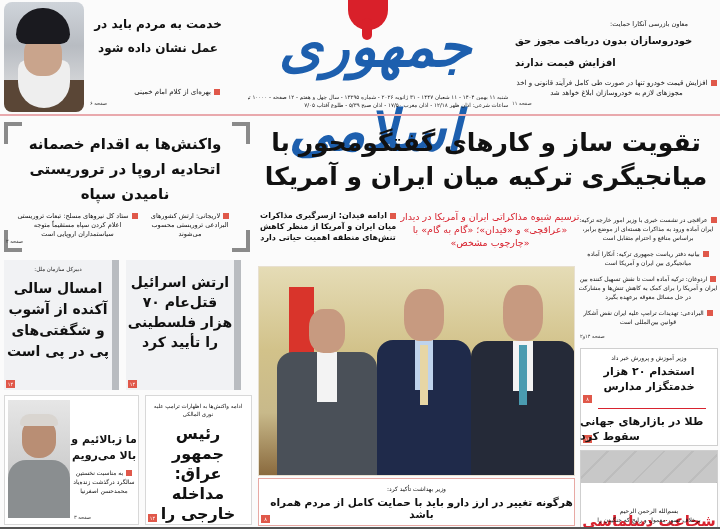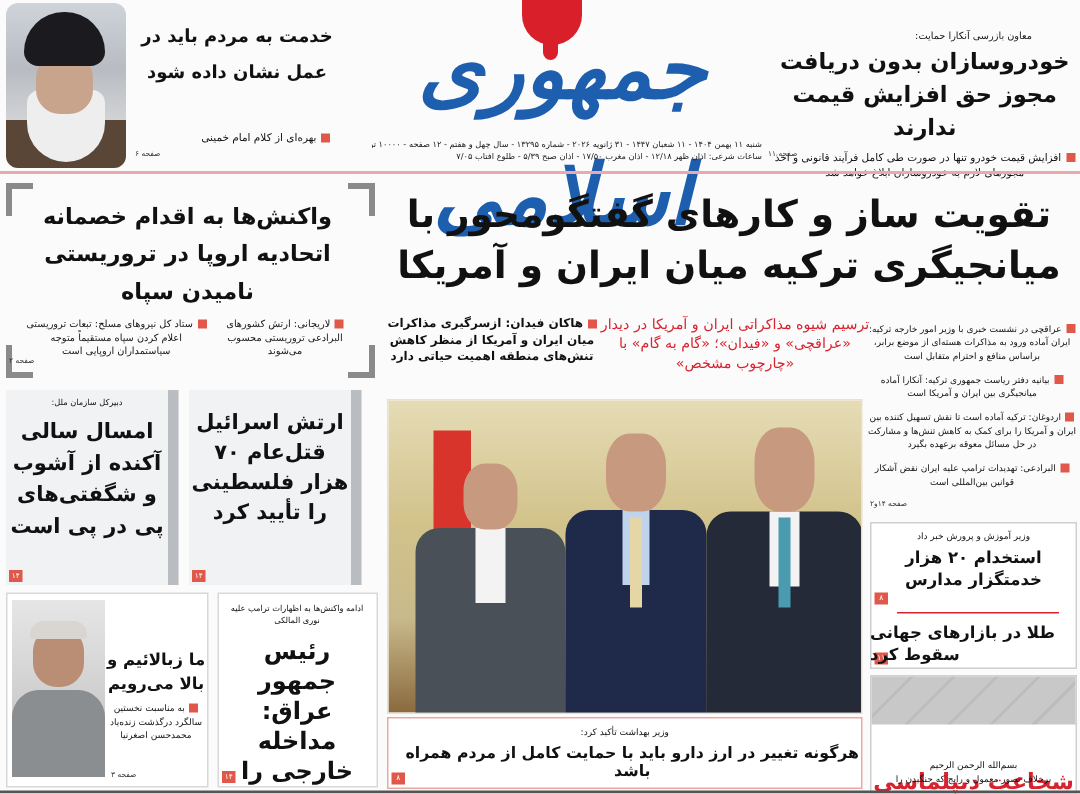--- a/index.html
+++ b/index.html
@@ -25,21 +25,21 @@
 
   #masthead { left: 240px; top: 0; width: 270px; height: 92px; }
   #masthead .splash { position: absolute; left: 108px; top: 0; width: 40px; height: 30px; background: #d9202a; border-radius: 0 0 20px 20px; }
   #masthead .splash2 { position: absolute; left: 122px; top: 18px; width: 10px; height: 22px; background: #d9202a; border-radius: 5px; }
   #masthead-title { position: absolute; left: 0; top: 4px; width: 270px; text-align: center; font-family: "DejaVu Serif", serif; font-style: italic; font-weight: bold; font-size: 56px; line-height: 84px; color: #1d5fae; letter-spacing: -2px; }
   #dateline1, #dateline2 { left: 248px; width: 260px; font-size: 5.5px; text-align: right; color: #222; white-space: nowrap; overflow: hidden; }
   #dateline1 { top: 94px; } #dateline2 { top: 102px; }
 
   #top-story-right { left: 515px; top: 4px; width: 203px; }
   #tsr-kicker { font-size: 6.5px; text-align: right; margin-right: 30px; margin-top: 16px; }
-  #tsr-title { font-size: 15px; font-weight: bold; line-height: 22px; text-align: center; margin-top: 2px; }
+  #tsr-title { font-size: 10px; font-weight: bold; line-height: 22px; text-align: left; margin-top: 2px; }
   #tsr-sub { font-size: 7px; line-height: 10px; text-align: center; margin-top: 4px; }
   #tsr-ref { left: 512px; top: 100px; }
 
   
   #eu-box { left: 4px; top: 122px; width: 246px; height: 130px; }
   .corner { position: absolute; border-color: #8a8a8a; border-style: solid; width: 18px; height: 22px; }
   #eu-title { left: 20px; top: 132px; width: 210px; font-size: 15px; font-weight: bold; line-height: 25px; }
   #eu-sub-right { left: 140px; top: 212px; width: 100px; font-size: 6.5px; line-height: 9px; text-align: center; }
   #eu-sub-left { left: 15px; top: 212px; width: 125px; font-size: 6.5px; line-height: 9px; text-align: center; }
   #eu-ref { left: 6px; top: 238px; }
@@ -161,21 +161,21 @@
 <div id="portrait-ref" class="abs pageref">صفحه ۳</div>
 
 <div id="card-iraq" class="abs">
   <div class="badge" style="left:2px;bottom:2px;">۱۴</div>
 </div>
 <div id="iraq-kicker" class="abs rtl">ادامه واکنش‌ها به اظهارات ترامپ علیه نوری المالکی</div>
 <div id="iraq-title" class="abs rtl">رئیس جمهور عراق: مداخله خارجی را نمی‌پذیریم</div>
 
 <div id="main-headline" class="abs">تقویت ساز و کارهای گفتگومحور با میانجیگری ترکیه میان ایران و آمریکا</div>
 <div id="center-red" class="abs">ترسیم شیوه مذاکراتی ایران و آمریکا در دیدار «عراقچی» و «فیدان»؛ «گام به گام» با «چارچوب مشخص»</div>
-<div id="center-fidan" class="abs"><span class="bullet"></span><span>هاکان فیدان: ازسرگیری مذاکرات میان ایران و آمریکا از منظر کاهش تنش‌های منطقه اهمیت حیاتی دارد</span></div>
+<div id="center-fidan" class="abs"><span class="bullet"></span><span>ادامه فیدان: ازسرگیری مذاکرات میان ایران و آمریکا از منظر کاهش تنش‌های منطقه اهمیت حیاتی دارد</span></div>
 
 <div id="main-photo" class="abs">
   <div id="flag"></div>
 
   <div class="person" style="left:18px;top:40px;width:100px;height:170px;">
     <div class="suit" style="left:0;top:45px;width:100px;height:130px;background:#4a5058;"></div>
     <div class="shirt" style="left:40px;top:45px;width:20px;height:50px;"></div>
     <div class="head" style="left:32px;top:2px;width:36px;height:44px;"></div>
   </div>
 

